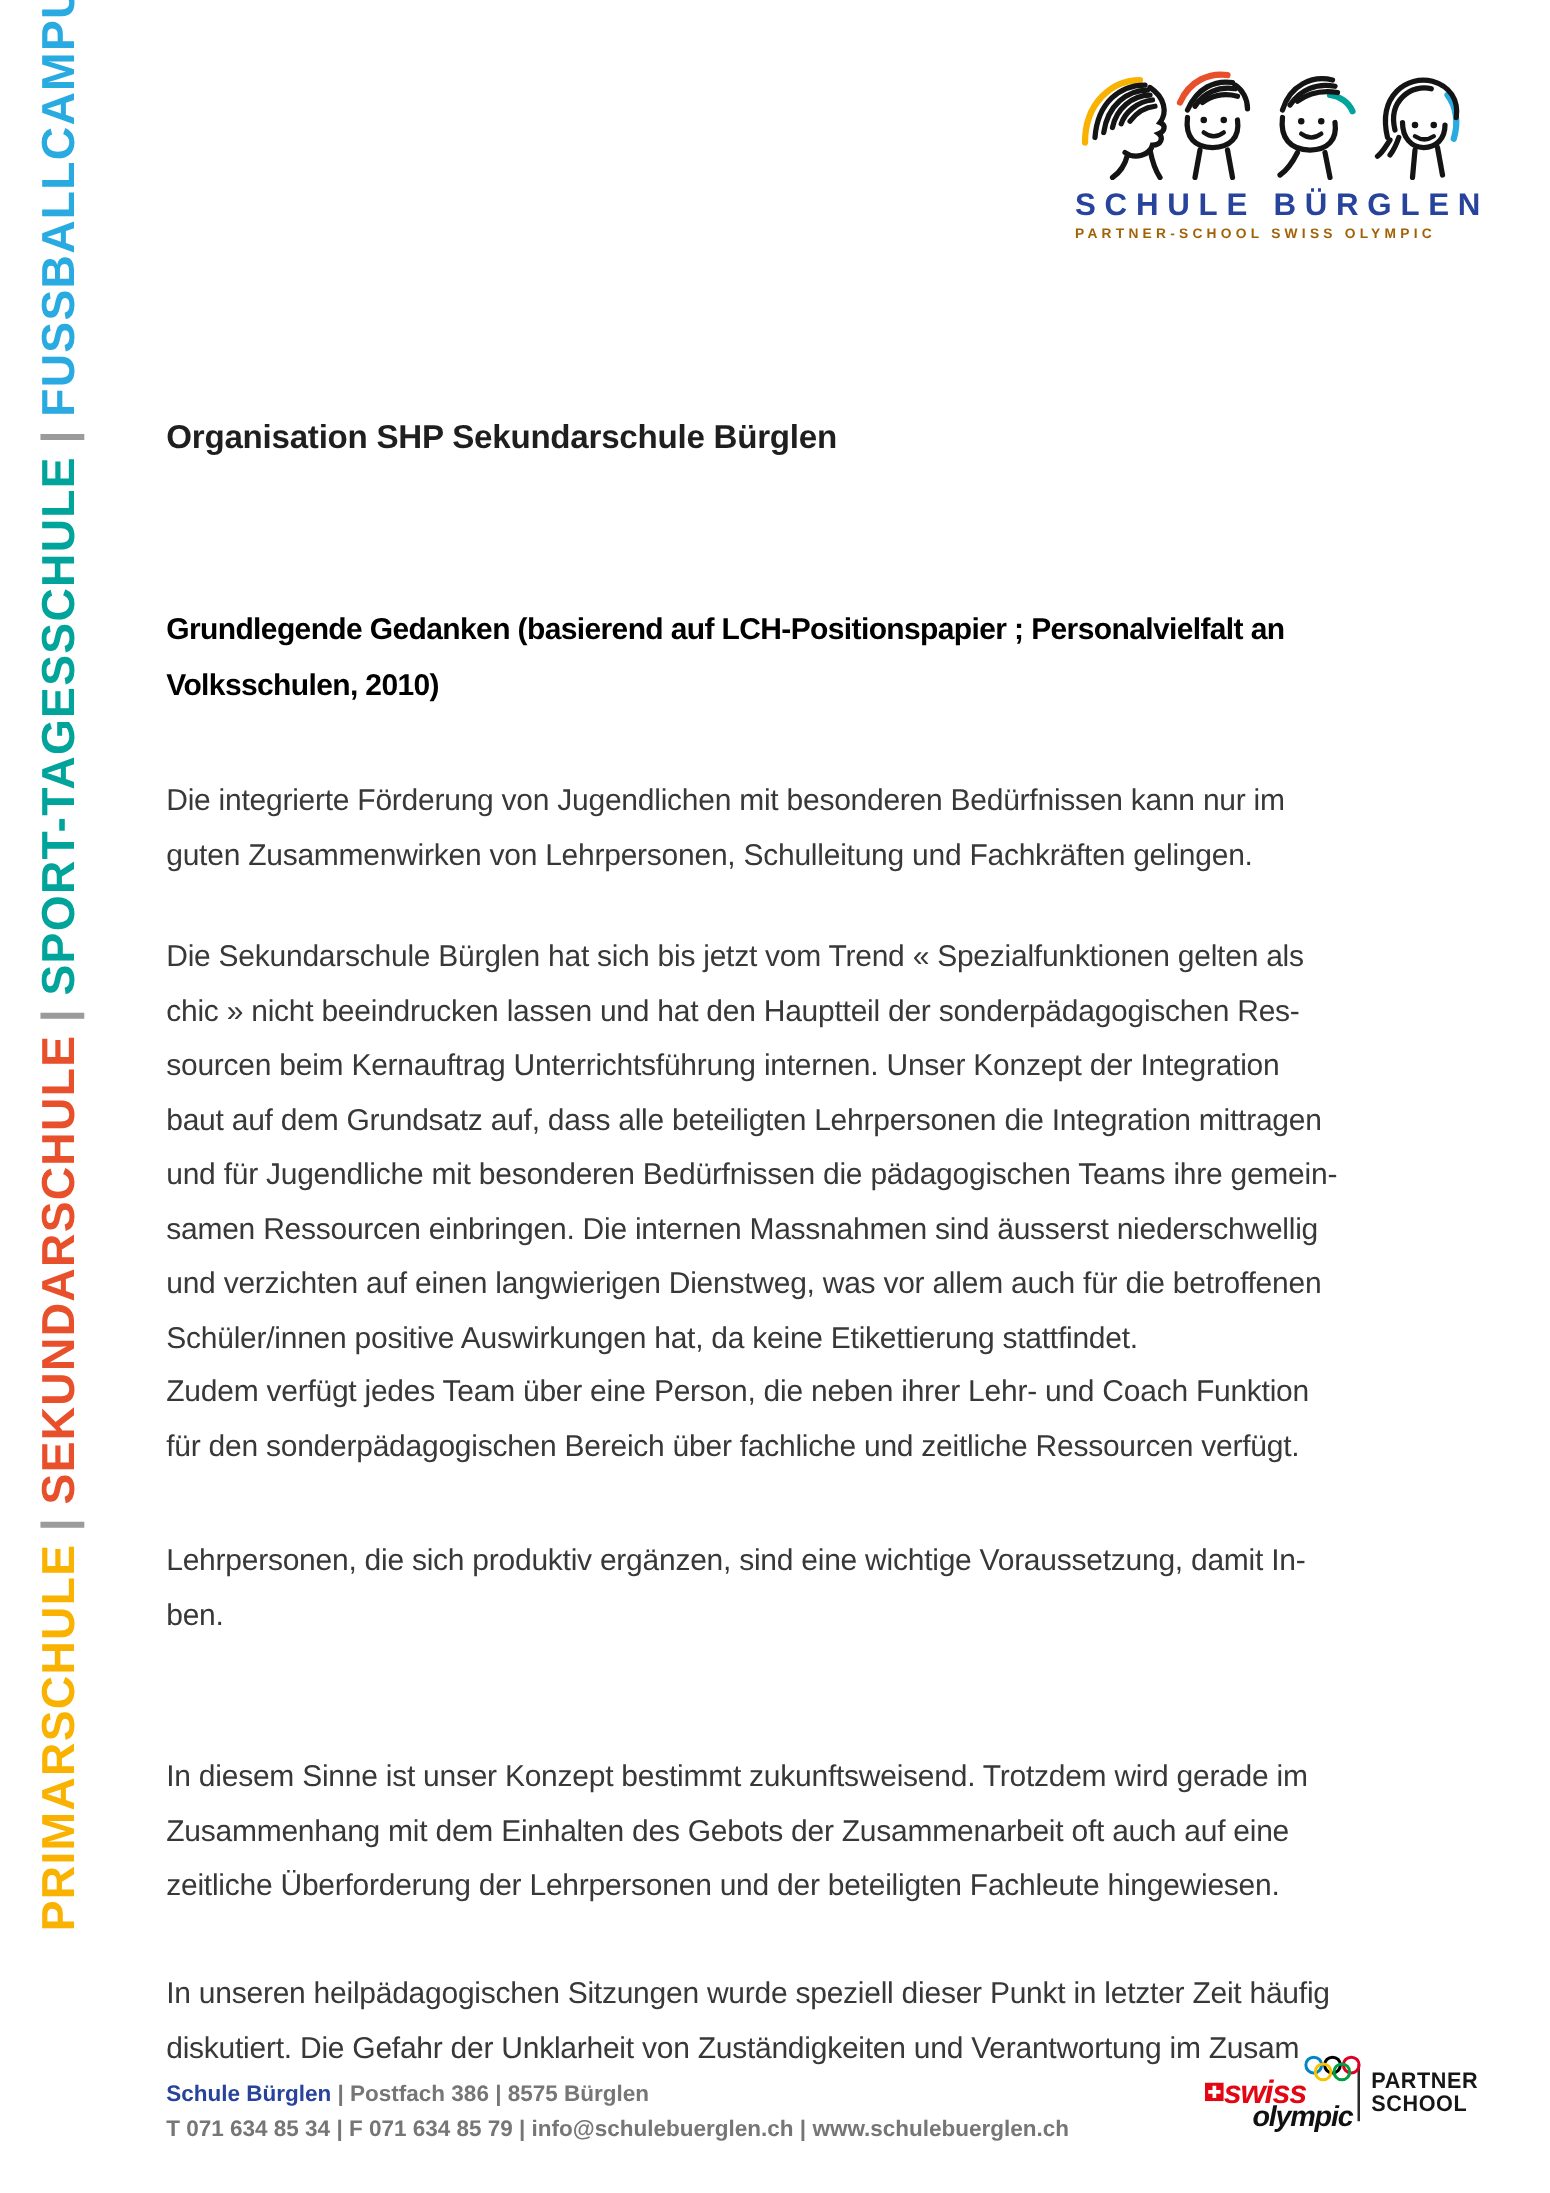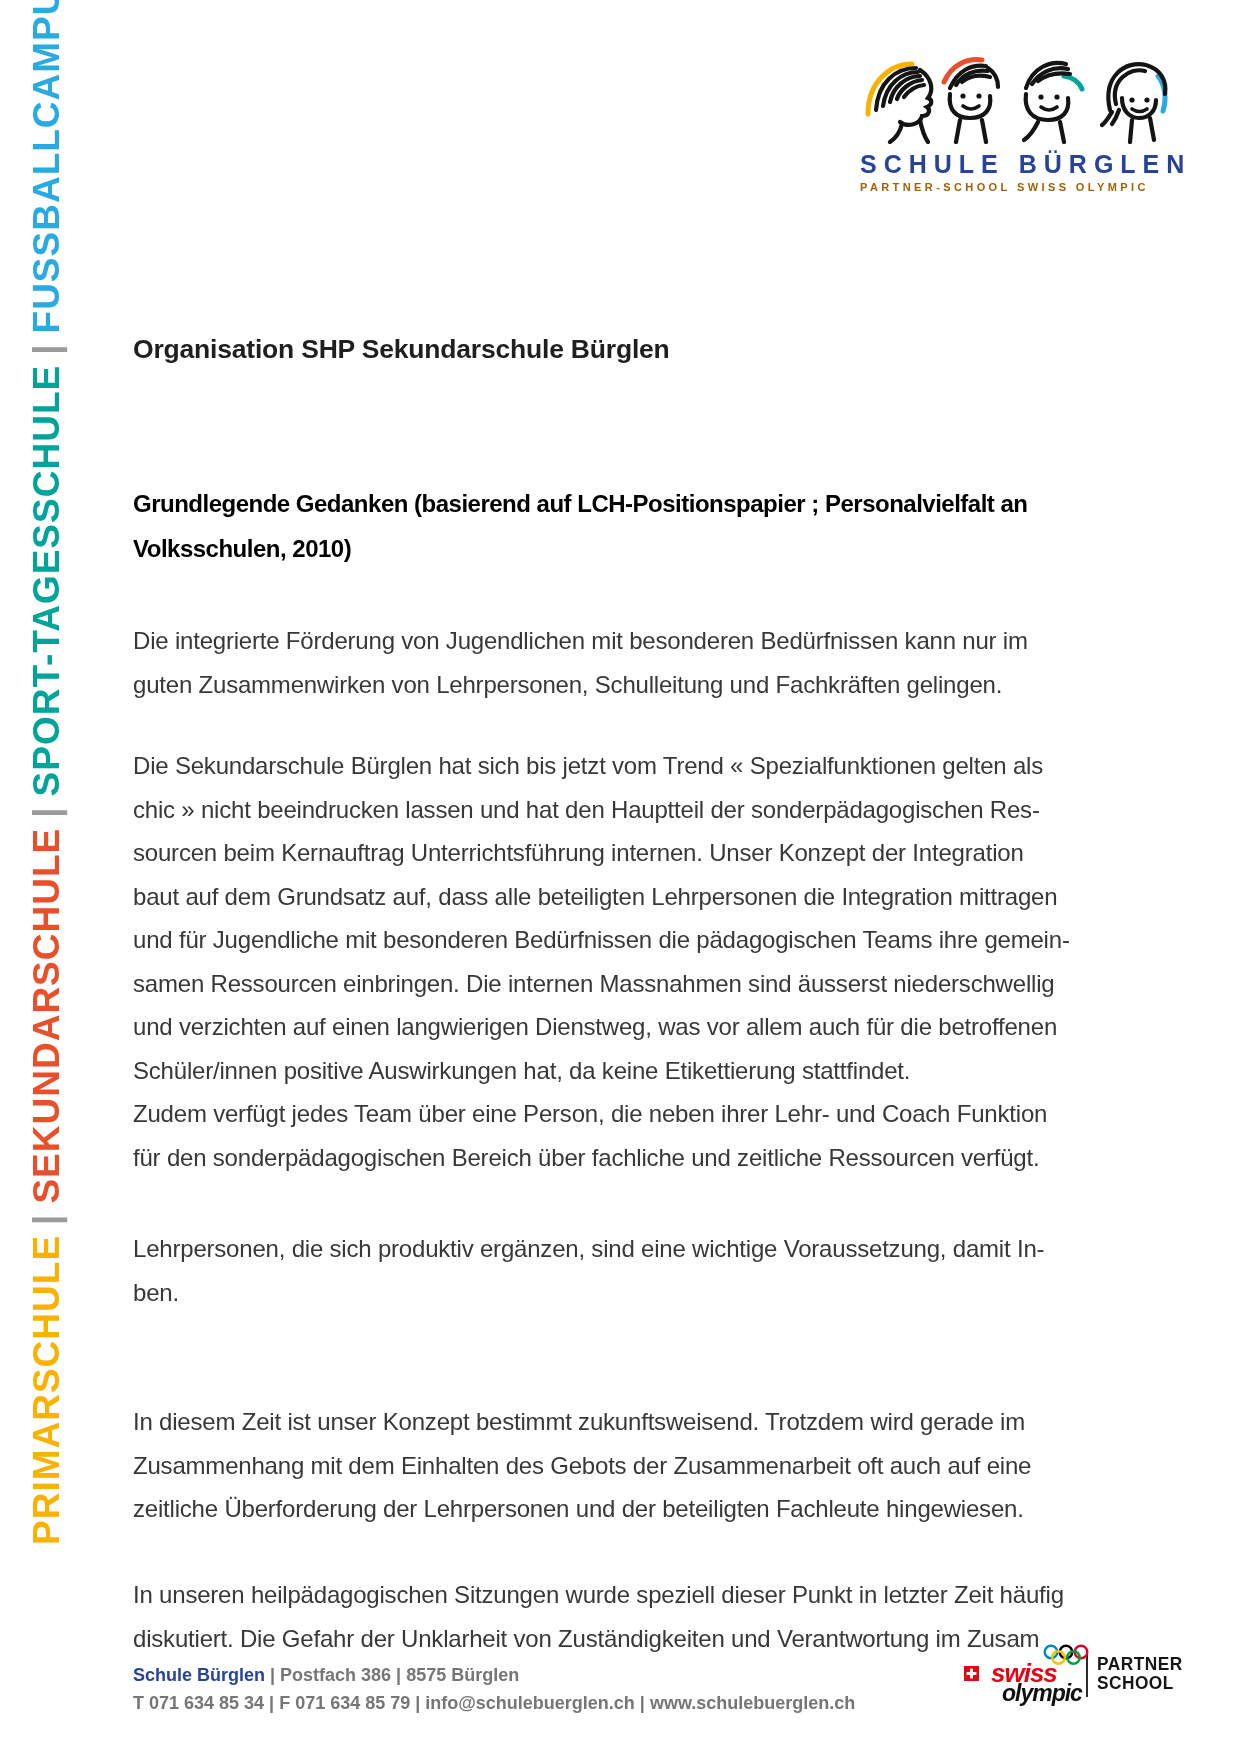--- a/index.html
+++ b/index.html
@@ -35,21 +35,21 @@
   .doc-title{top:328px;}
   .doc-title .line{font-size:26.5px;font-weight:bold;color:#1f1f1f;letter-spacing:-0.2px;}
   .doc-heading{top:481px;}
   .doc-heading .line{height:45px;line-height:45px;font-weight:bold;color:#000000;font-size:24px;letter-spacing:-0.5px;}
   .p1{top:619px;} .p2{top:744px;} .p3{top:1227px;} .p4{top:1400px;} .p5{top:1573px;}
   
   .footer-text{position:absolute;left:133px;top:1661px;font-weight:bold;font-size:18px;line-height:28px;color:#767676;white-space:nowrap;}
   .footer-text .brand{color:#28439C;}
   .partner-logo{position:absolute;left:964px;top:1642px;width:222px;height:64px;display:flex;align-items:center;}
   .swiss-mark{position:relative;width:130px;height:60px;font-style:italic;font-weight:bold;}
-  .swiss-row{position:absolute;left:0;top:16px;display:flex;align-items:center;gap:12px;}
+  .swiss-row{position:absolute;left:0;top:16px;display:flex;align-items:center;gap:0;}
   .swiss-word{color:#E30613;font-size:26px;line-height:26px;letter-spacing:-1px;}
   .olympic-word{position:absolute;left:38px;top:36px;color:#111111;font-size:23px;line-height:26px;letter-spacing:-1px;}
   .rings{position:absolute;left:78px;top:0;}
   .partner-divider{width:2px;height:46px;background:#2b2b2b;margin:0 9px 0 10px;}
   .partner-label{font-weight:bold;color:#161616;font-size:18px;line-height:19px;letter-spacing:0.5px;transform:scaleX(0.96);transform-origin:0 50%;}
 </style>
 </head>
 <body>
 
 <div class="page">
@@ -138,21 +138,21 @@
     <div class="line">Zudem verfügt jedes Team über eine Person, die neben ihrer Lehr- und Coach Funktion</div>
     <div class="line">für den sonderpädagogischen Bereich über fachliche und zeitliche Ressourcen verfügt.</div>
   </div>
 
   <div class="doc p3">
     <div class="line">Lehrpersonen, die sich produktiv ergänzen, sind eine wichtige Voraussetzung, damit In-</div>
     <div class="line">ben.</div>
   </div>
 
   <div class="doc p4">
-    <div class="line">In diesem Zeit ist unser Konzept bestimmt zukunftsweisend. Trotzdem wird gerade im</div>
+    <div class="line">In diesem Sinne ist unser Konzept bestimmt zukunftsweisend. Trotzdem wird gerade im</div>
     <div class="line">Zusammenhang mit dem Einhalten des Gebots der Zusammenarbeit oft auch auf eine</div>
     <div class="line">zeitliche Überforderung der Lehrpersonen und der beteiligten Fachleute hingewiesen.</div>
   </div>
 
   <div class="doc p5">
     <div class="line">In unseren heilpädagogischen Sitzungen wurde speziell dieser Punkt in letzter Zeit häufig</div>
     <div class="line">diskutiert. Die Gefahr der Unklarheit von Zuständigkeiten und Verantwortung im Zusam</div>
   </div>
 
   <div class="footer-text">

